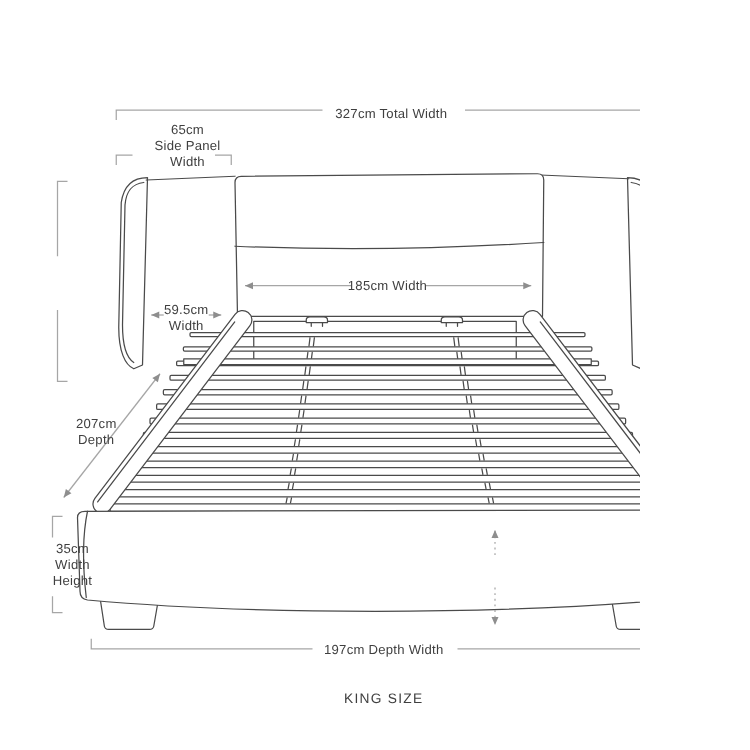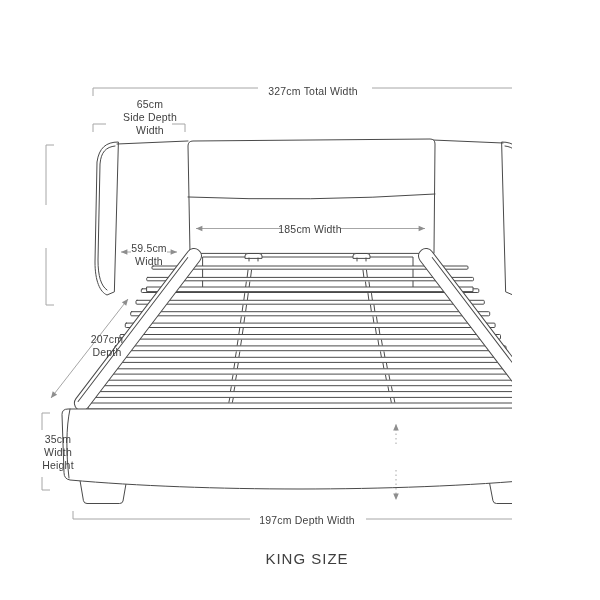--- a/index.html
+++ b/index.html
@@ -6,21 +6,21 @@
   .stage{
     position:relative;width:512px;height:600px;background:var(--bg,#fff);
     font-family:"Liberation Sans","DejaVu Sans",sans-serif;overflow:hidden;border-radius:28px;
   }
   .stage svg{position:absolute;left:0;top:0;}
   .lbl{
     position:absolute;transform:translateX(-50%);text-align:center;
     font-size:10.5px;line-height:12.8px;color:var(--labeltext,#3f3f3f);
     white-space:nowrap;letter-spacing:.2px;
   }
-  .title{font-size:15px;letter-spacing:1px;}
+  .title{font-size:11px;letter-spacing:1px;}
   #bed path,#bed rect,#bed line{stroke:var(--outline,#4a4a4a);stroke-width:1;}
   #bed{stroke-linejoin:round;stroke-linecap:round;}
   #dims path,#dims line{stroke:var(--dimline,#a6a6a6);stroke-width:1;fill:none;}
   #arw path{fill:var(--dimarrow,#8e8e8e);}
   .dashed{stroke-dasharray:1.5 3;}
 </style>
 </head>
 <body>
 
 <div class="stage" style="--bg: #ffffff; --outline: #4a4a4a; --dimline: #a6a6a6; --dimarrow: #8e8e8e; --labeltext: #3f3f3f;">
@@ -161,33 +161,33 @@
         <line class="dashed" x1="396" y1="444" x2="396" y2="424" marker-end="url(#arw)"></line>
         <line class="dashed" x1="396" y1="470" x2="396" y2="500" marker-end="url(#arw)"></line>
       </g>
     </g>
   </svg>
 
   <div class="lbl" style="left:313px;top:85px">327cm Total Width</div>
 
   <div class="lbl" style="left:150px;top:98px">
     <div>65cm</div>
-    <div>Side Depth</div>
+    <div>Side Panel</div>
     <div>Width</div>
   </div>
 
 
   <div class="lbl" style="left:149px;top:242px">
     <div>59.5cm</div>
     <div>Width</div>
   </div>
 
   <div class="lbl" style="left:310px;top:223px">185cm Width</div>
 
-  <div class="lbl" style="left:107px;top:333px">
+  <div class="lbl" style="left:77px;top:333px">
     <div>207cm</div>
     <div>Depth</div>
   </div>
 
   <div class="lbl" style="left:58px;top:433px">
     <div>35cm</div>
     <div>Width</div>
     <div>Height</div>
   </div>
 

